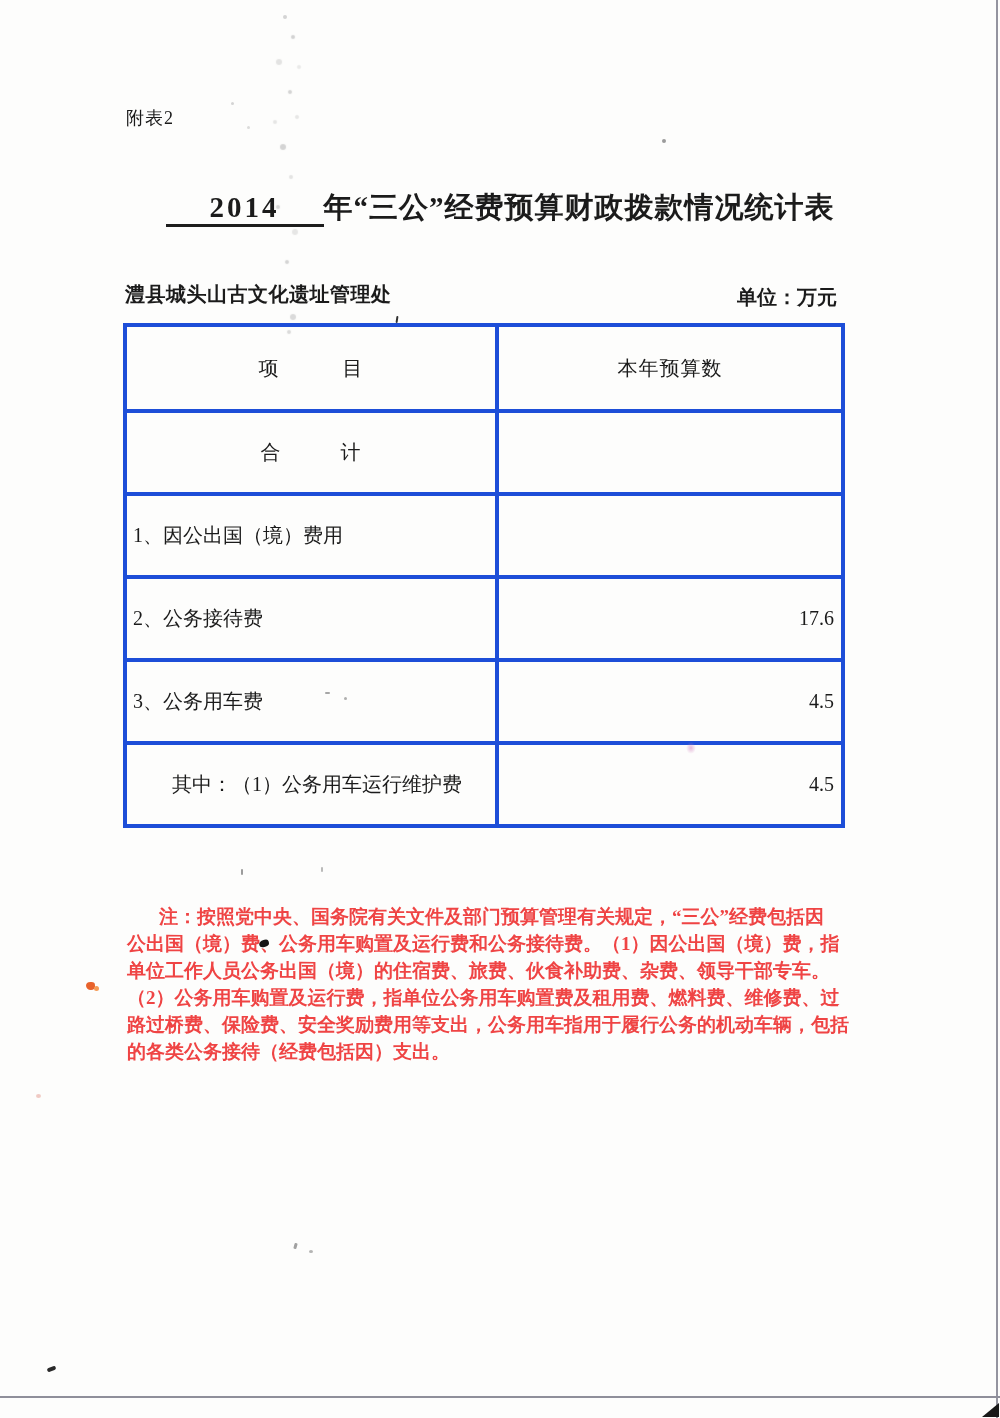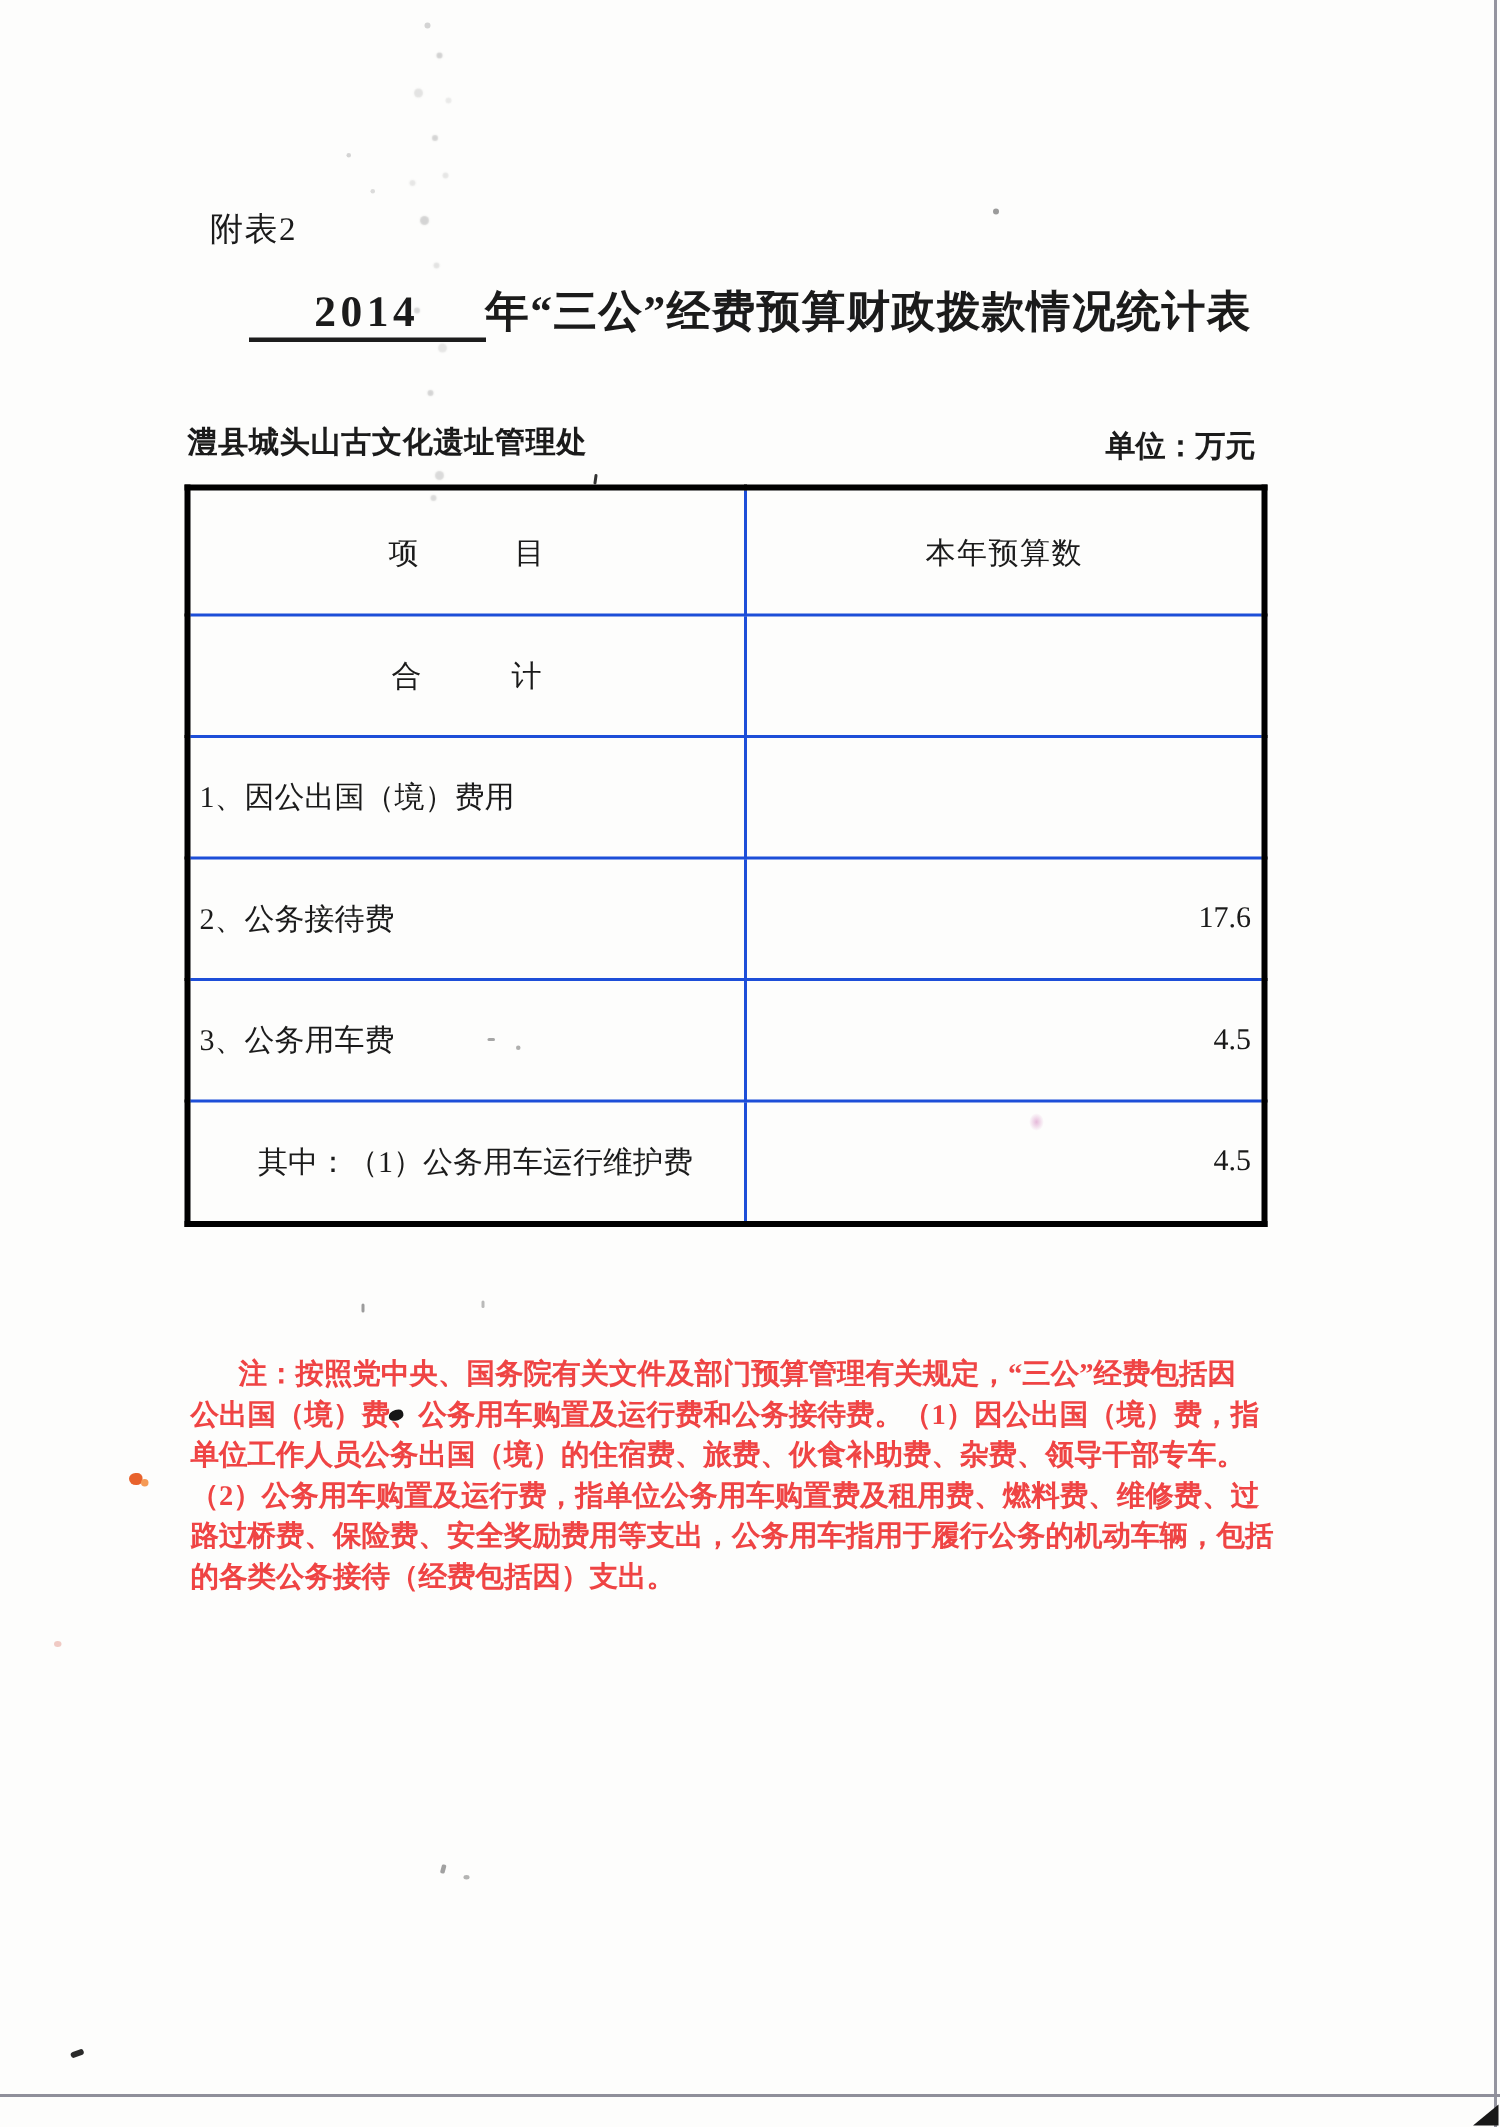--- a/index.html
+++ b/index.html
@@ -5,33 +5,33 @@
   html,body{margin:0;padding:0;background:#ffffff;}
   .page{
     position:relative;
     width:1000px;height:1418px;
     background:#fdfdfc;
     overflow:hidden;
     font-family:"Liberation Serif","DejaVu Serif",serif;
     color:#1b1b1b;
   }
   
-  .attachment{position:absolute;left:140px;top:106px;font-size:22px;letter-spacing:1px;margin-top:32px;}
+  .attachment{position:absolute;left:126px;top:106px;font-size:18px;letter-spacing:1px;}
   .title-row{position:absolute;left:0;top:188px;width:1000px;text-align:center;font-size:29px;font-weight:700;letter-spacing:1px;white-space:nowrap;}
   .title-year{display:inline-block;padding:0 44px;border-bottom:3px solid #1d1d1d;letter-spacing:3px;}
   .org{position:absolute;left:125px;top:281px;font-size:20px;font-weight:700;letter-spacing:0.5px;}
   .unit{position:absolute;left:737px;top:284px;font-size:20px;font-weight:700;}
   
   table.budget{
     position:absolute;left:123px;top:323px;
     width:722px;border-collapse:collapse;table-layout:fixed;
     border:4px solid #000;
     font-size:20px;
   }
-  table.budget td{border:2px solid #1d4ed8;vertical-align:middle;overflow:hidden;font-family:Liberation Serif, serif;}
+  table.budget td{border:4px solid #1d4ed8;vertical-align:middle;overflow:hidden;font-family:Liberation Serif, serif;}
   td.hdr{height:80px;text-align:center;letter-spacing:1px;}
   td.lbl{height:77px;text-align:left;padding-left:6px;}
   td.lbl.center{text-align:center;padding-left:0;}
   td.lbl.indent1{padding-left:45px;}
   td.lbl.indent2{padding-left:112px;}
   td.val{height:77px;text-align:right;padding-right:7px;font-size:20px;}
   
   .notes{position:absolute;left:127px;top:903px;width:752px;font-size:19px;font-weight:700;color:#ef4444;}
   .notes .line{height:27px;line-height:27px;white-space:nowrap;}
   .notes .line.first{padding-left:32px;}

